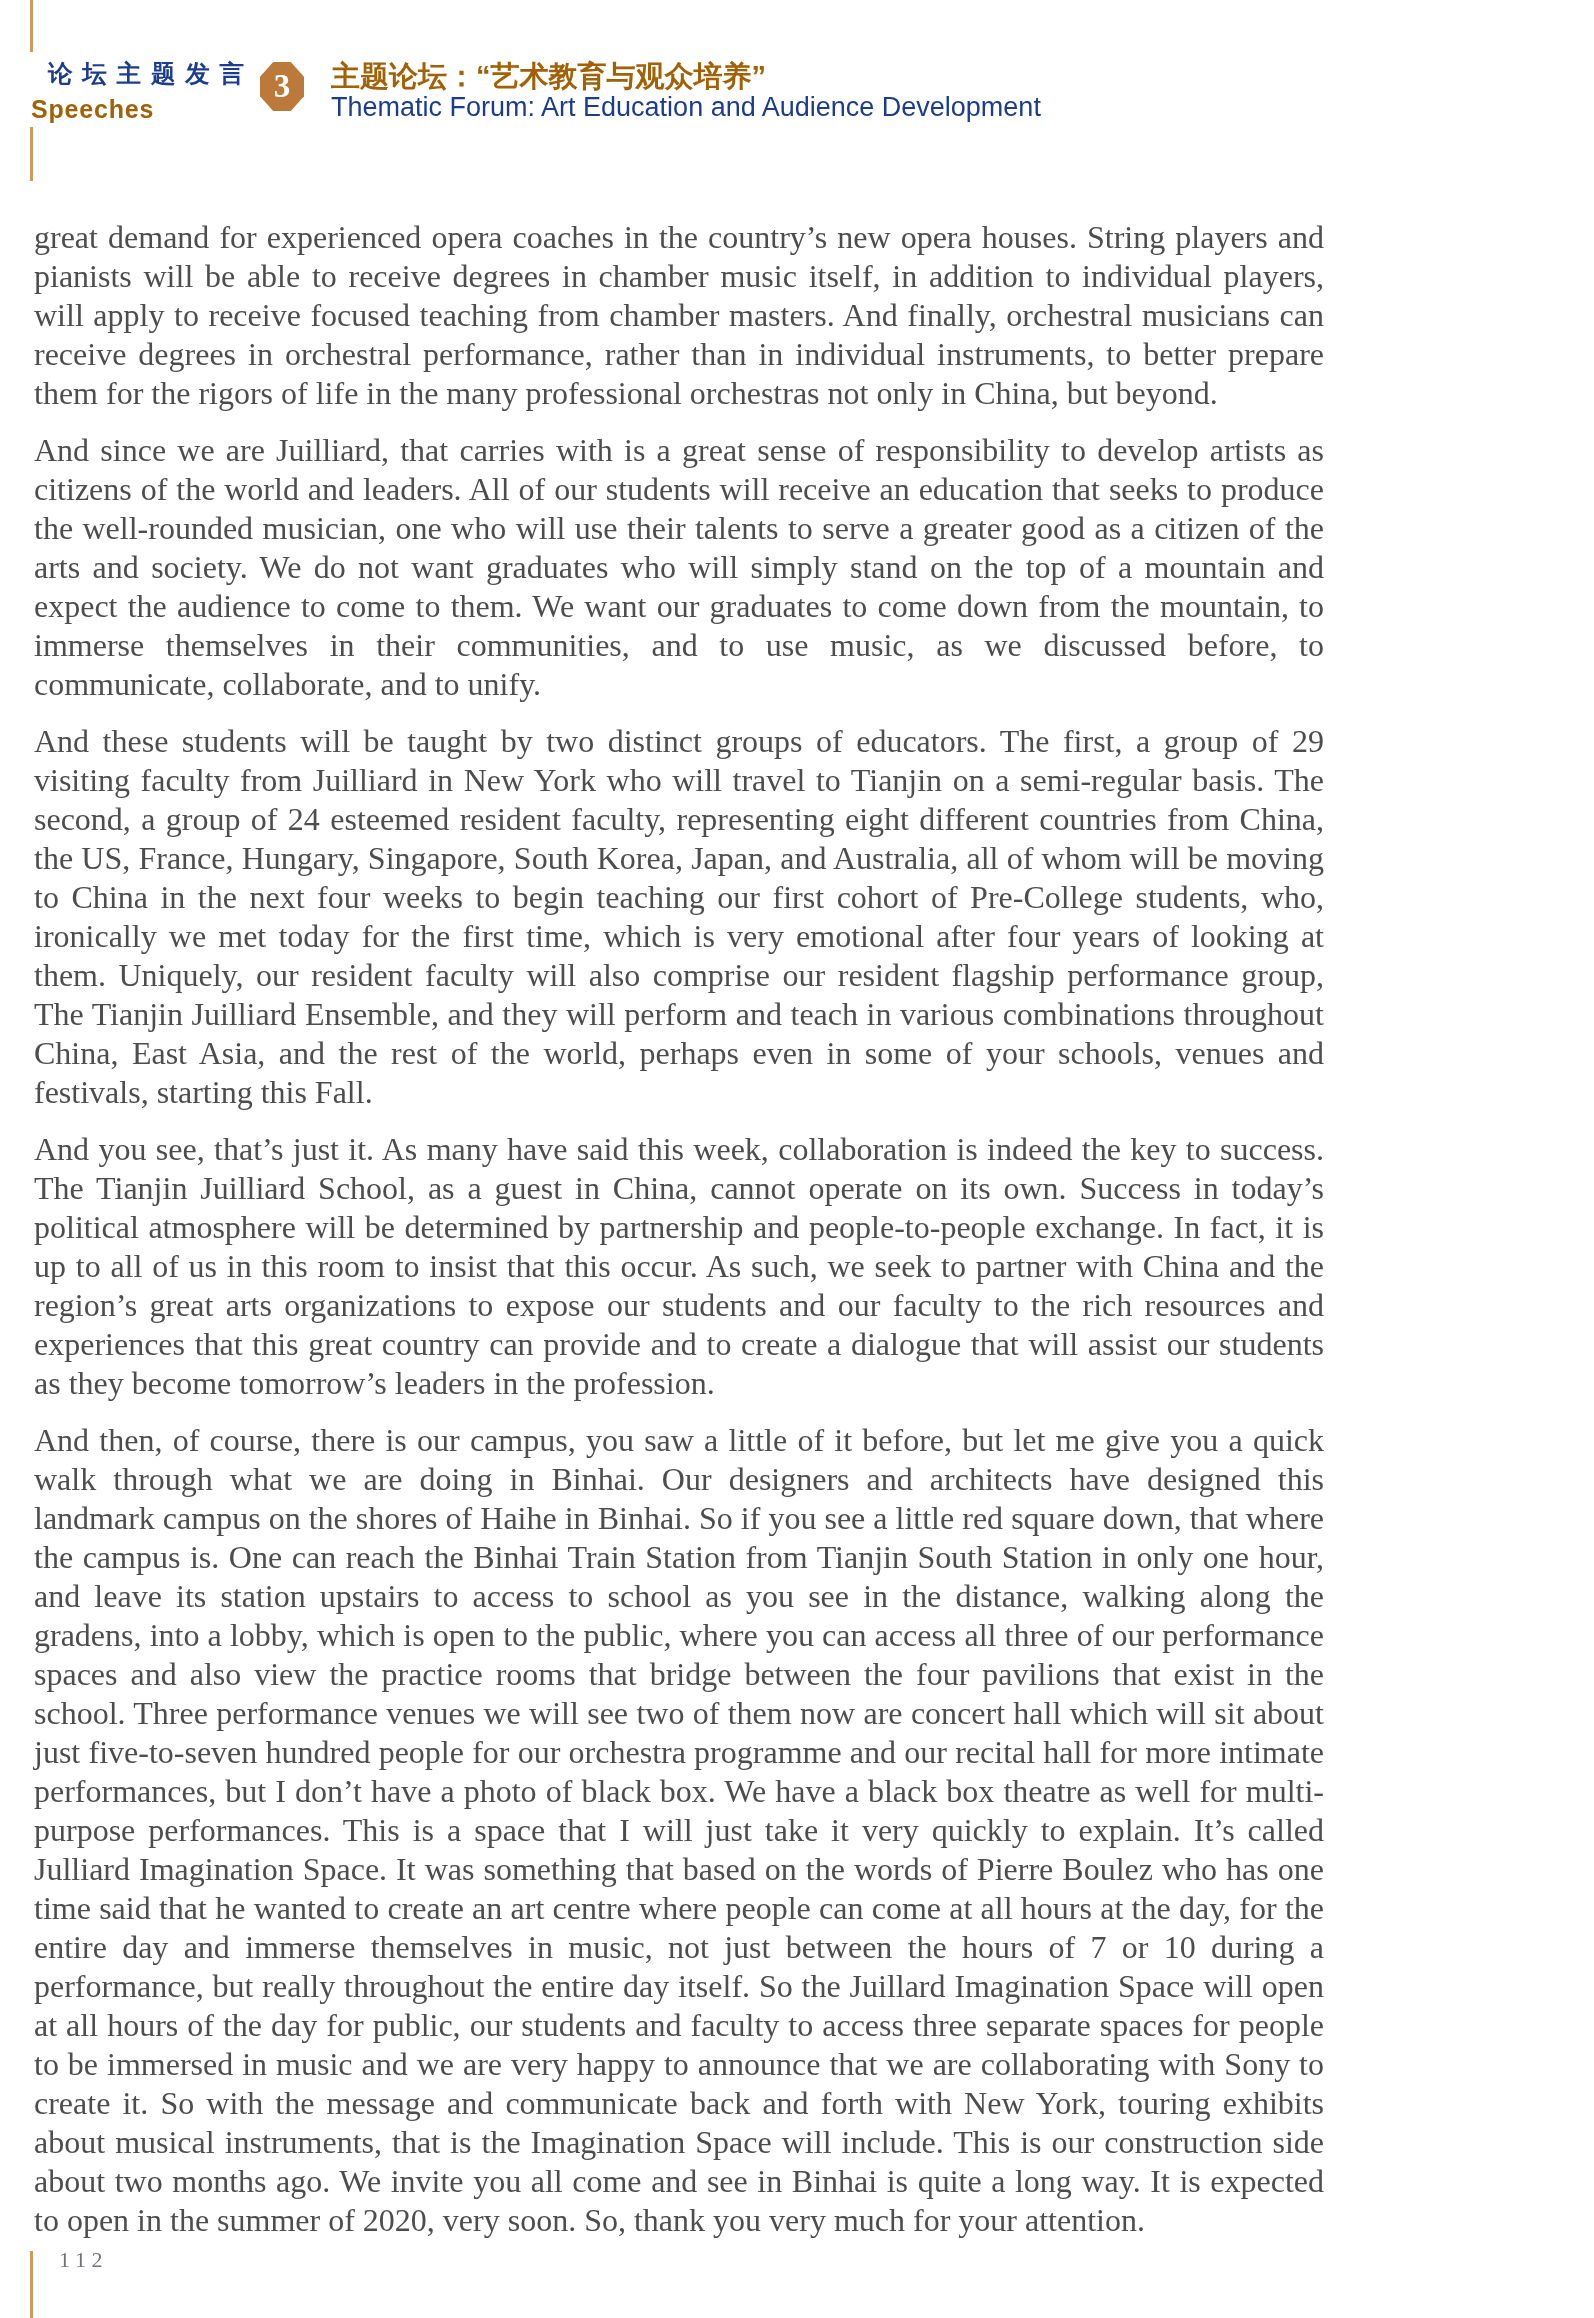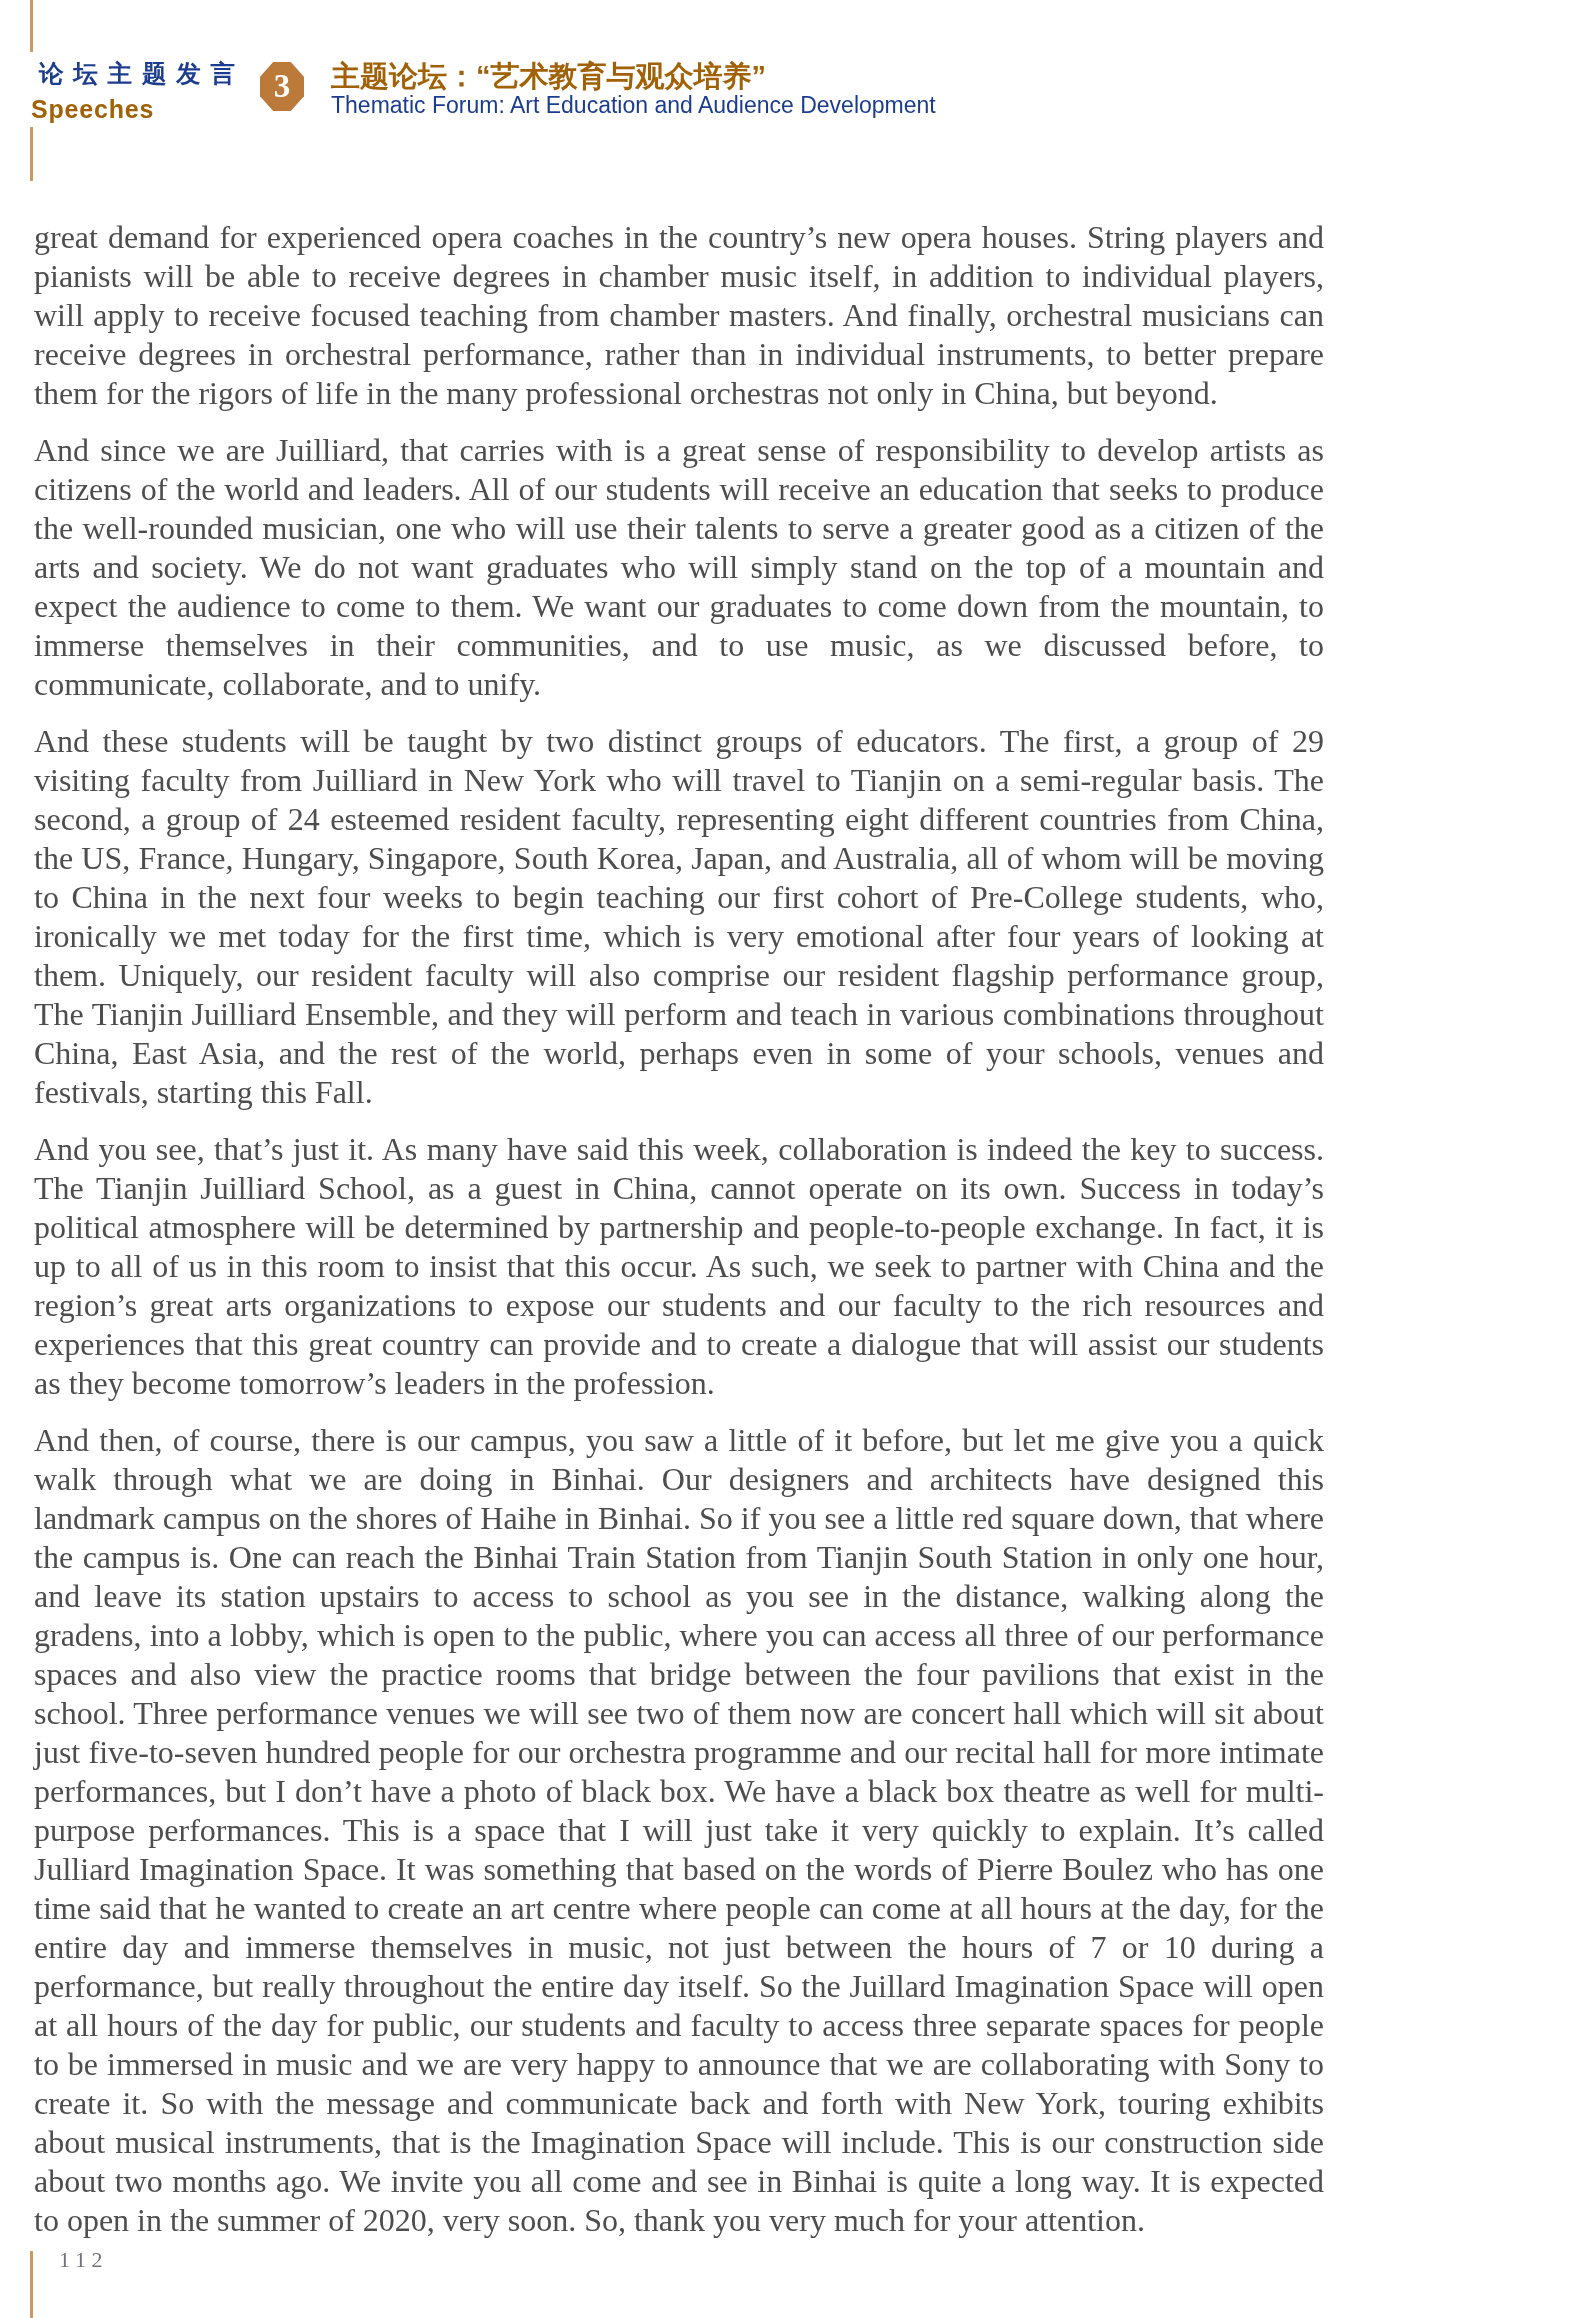--- a/index.html
+++ b/index.html
@@ -12,21 +12,21 @@
   }
   .rule {
     position: absolute; left: 30px; width: 3.3px;
     background: #cf9a5a;
   }
   .rule-top-1   { top: 0;      height: 52px; }
   .rule-top-2   { top: 127px;  height: 54px; }
   .rule-bottom  { top: 2251px; height: 68px; }
 
   .section-label-zh {
-    position: absolute; left: 39px; top: 57px;
+    position: absolute; left: 48px; top: 57px;
     font-size: 24.5px; letter-spacing: 9.8px; font-weight: 600;
     color: #1c3d8f; white-space: nowrap;
   }
   .section-label-en {
     position: absolute; left: 31px; top: 95px;
     font-size: 25px; font-weight: 700; letter-spacing: 0.8px;
     color: #a16207;
   }
   .badge {
     position: absolute; left: 260px; top: 62px;
@@ -39,21 +39,21 @@
     color: #ffffff; font-family: "Liberation Serif", serif;
     font-size: 33px; font-weight: 700; line-height: 1;
   }
   .forum-title-zh {
     position: absolute; left: 331px; top: 57px;
     font-size: 29px; font-weight: 700;
     color: #a16207; white-space: nowrap; text-align: right;
   }
   .forum-title-en {
     position: absolute; left: 331px; top: 92px;
-    font-size: 23px; font-weight: 400;
+    font-size: 27px; font-weight: 400;
     color: #1c3d8f; white-space: nowrap;
   }
 
   .body-text {
     position: absolute; left: 34px; top: 218px;
     width: 1290px;
     font-family: "Liberation Serif", serif;
     font-size: 32px; line-height: 39px;
     color: #4d4d4d;
     text-align: justify;

